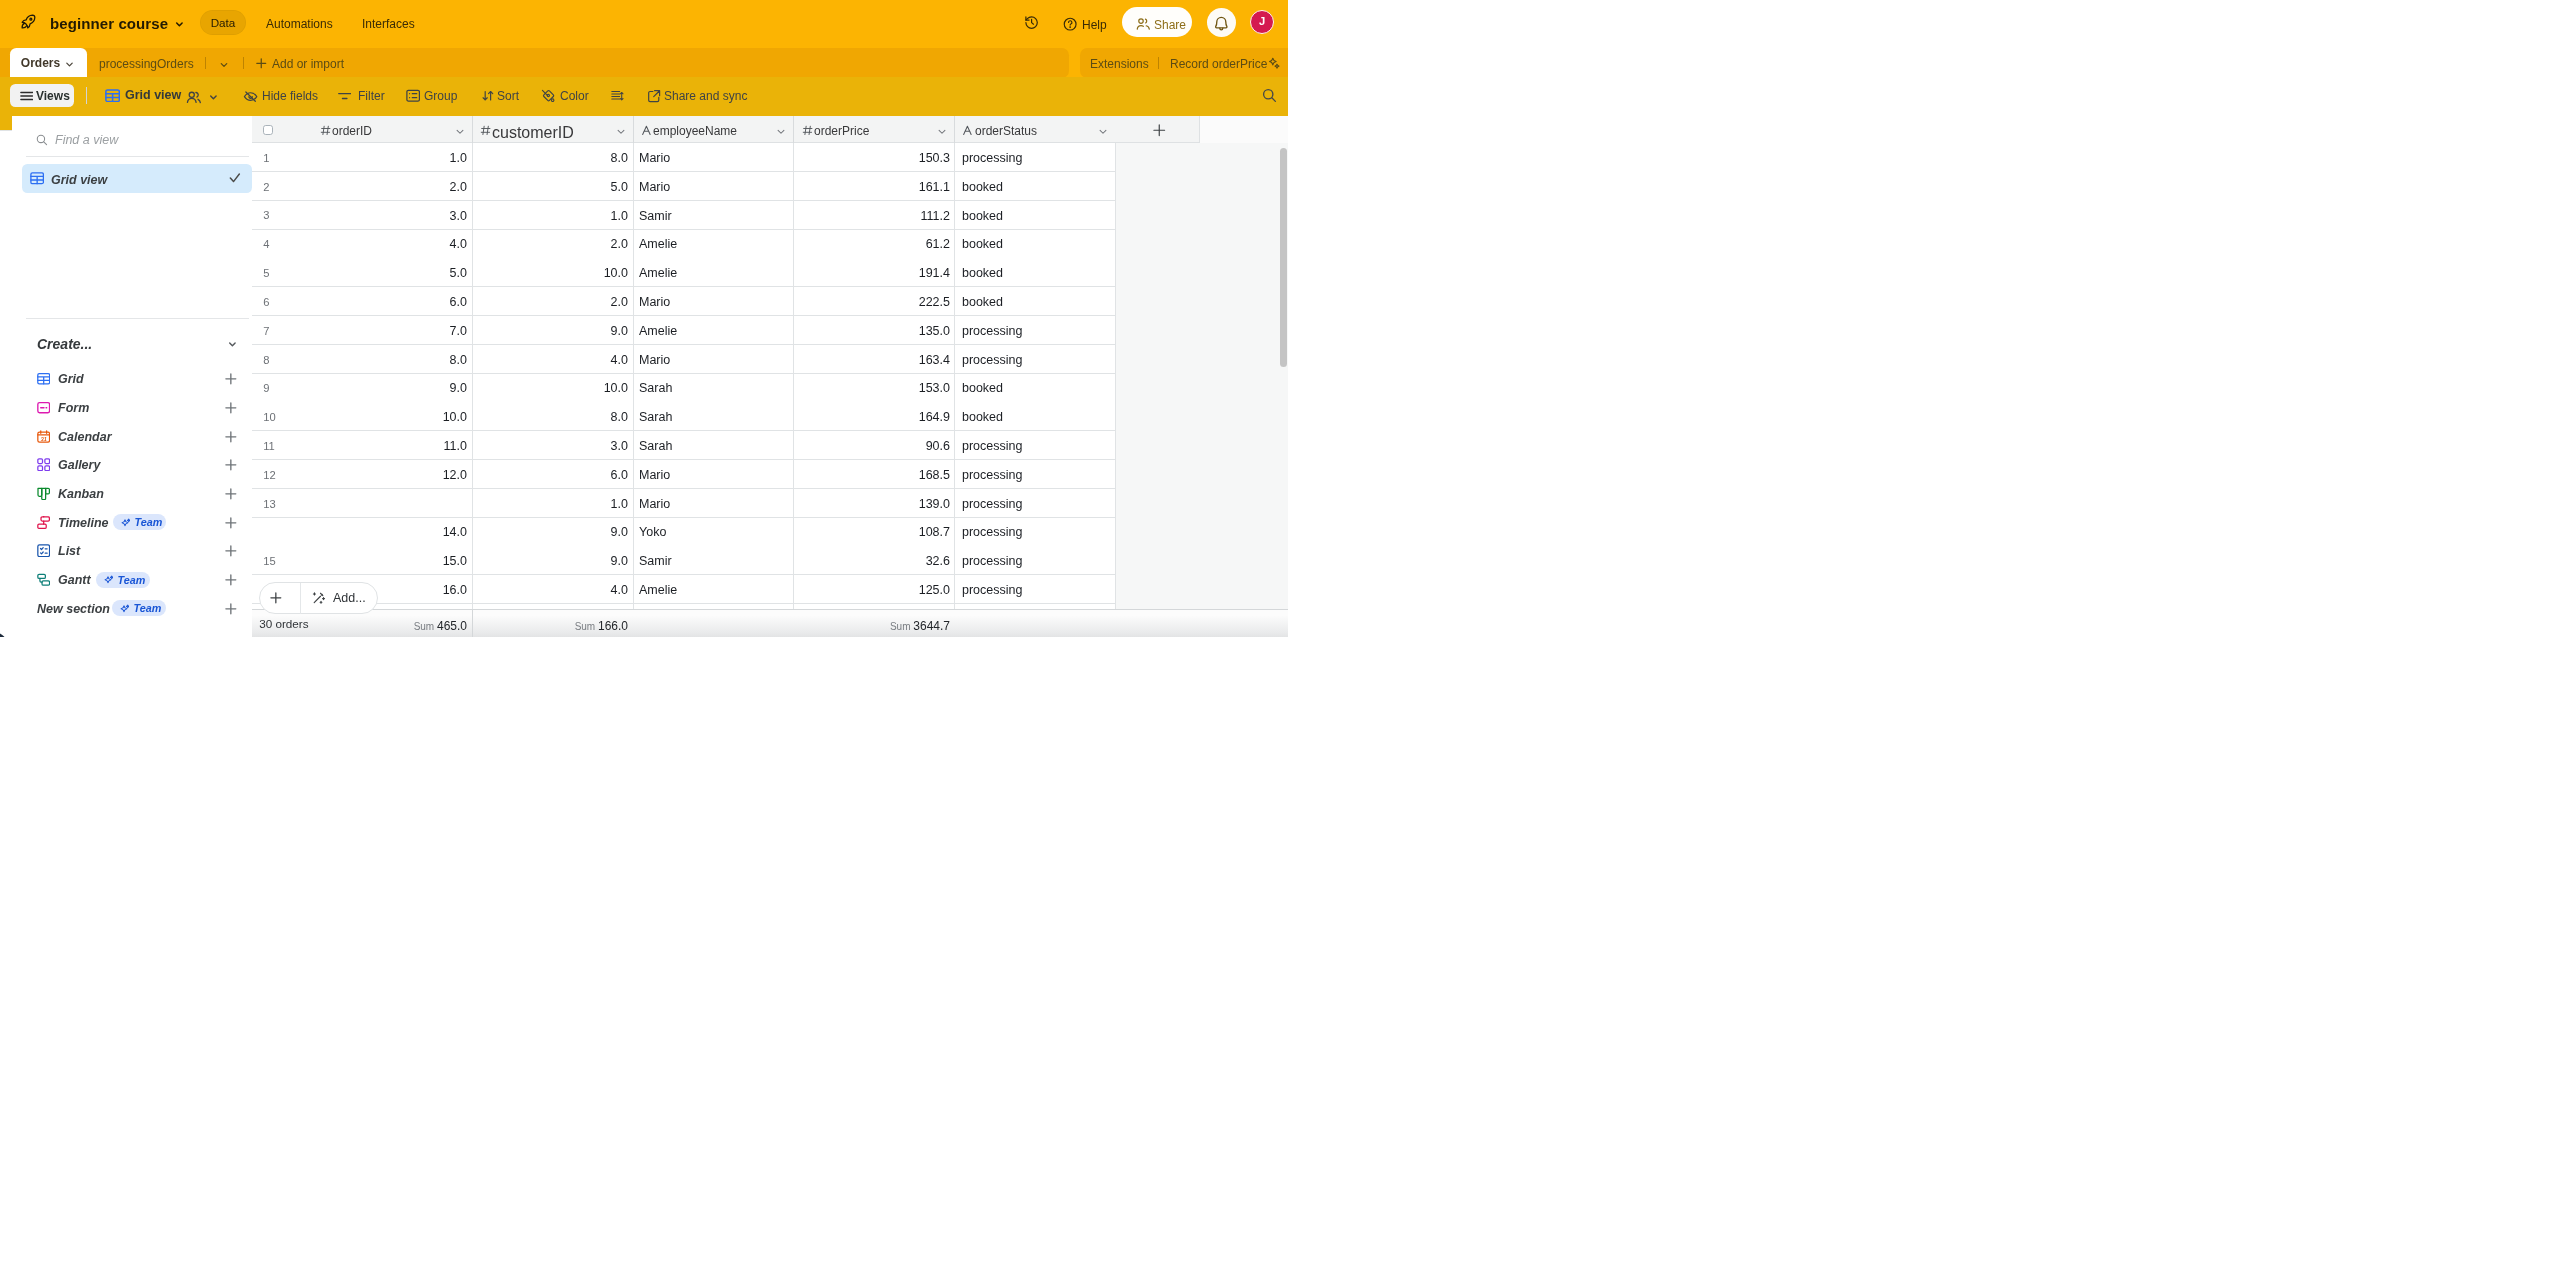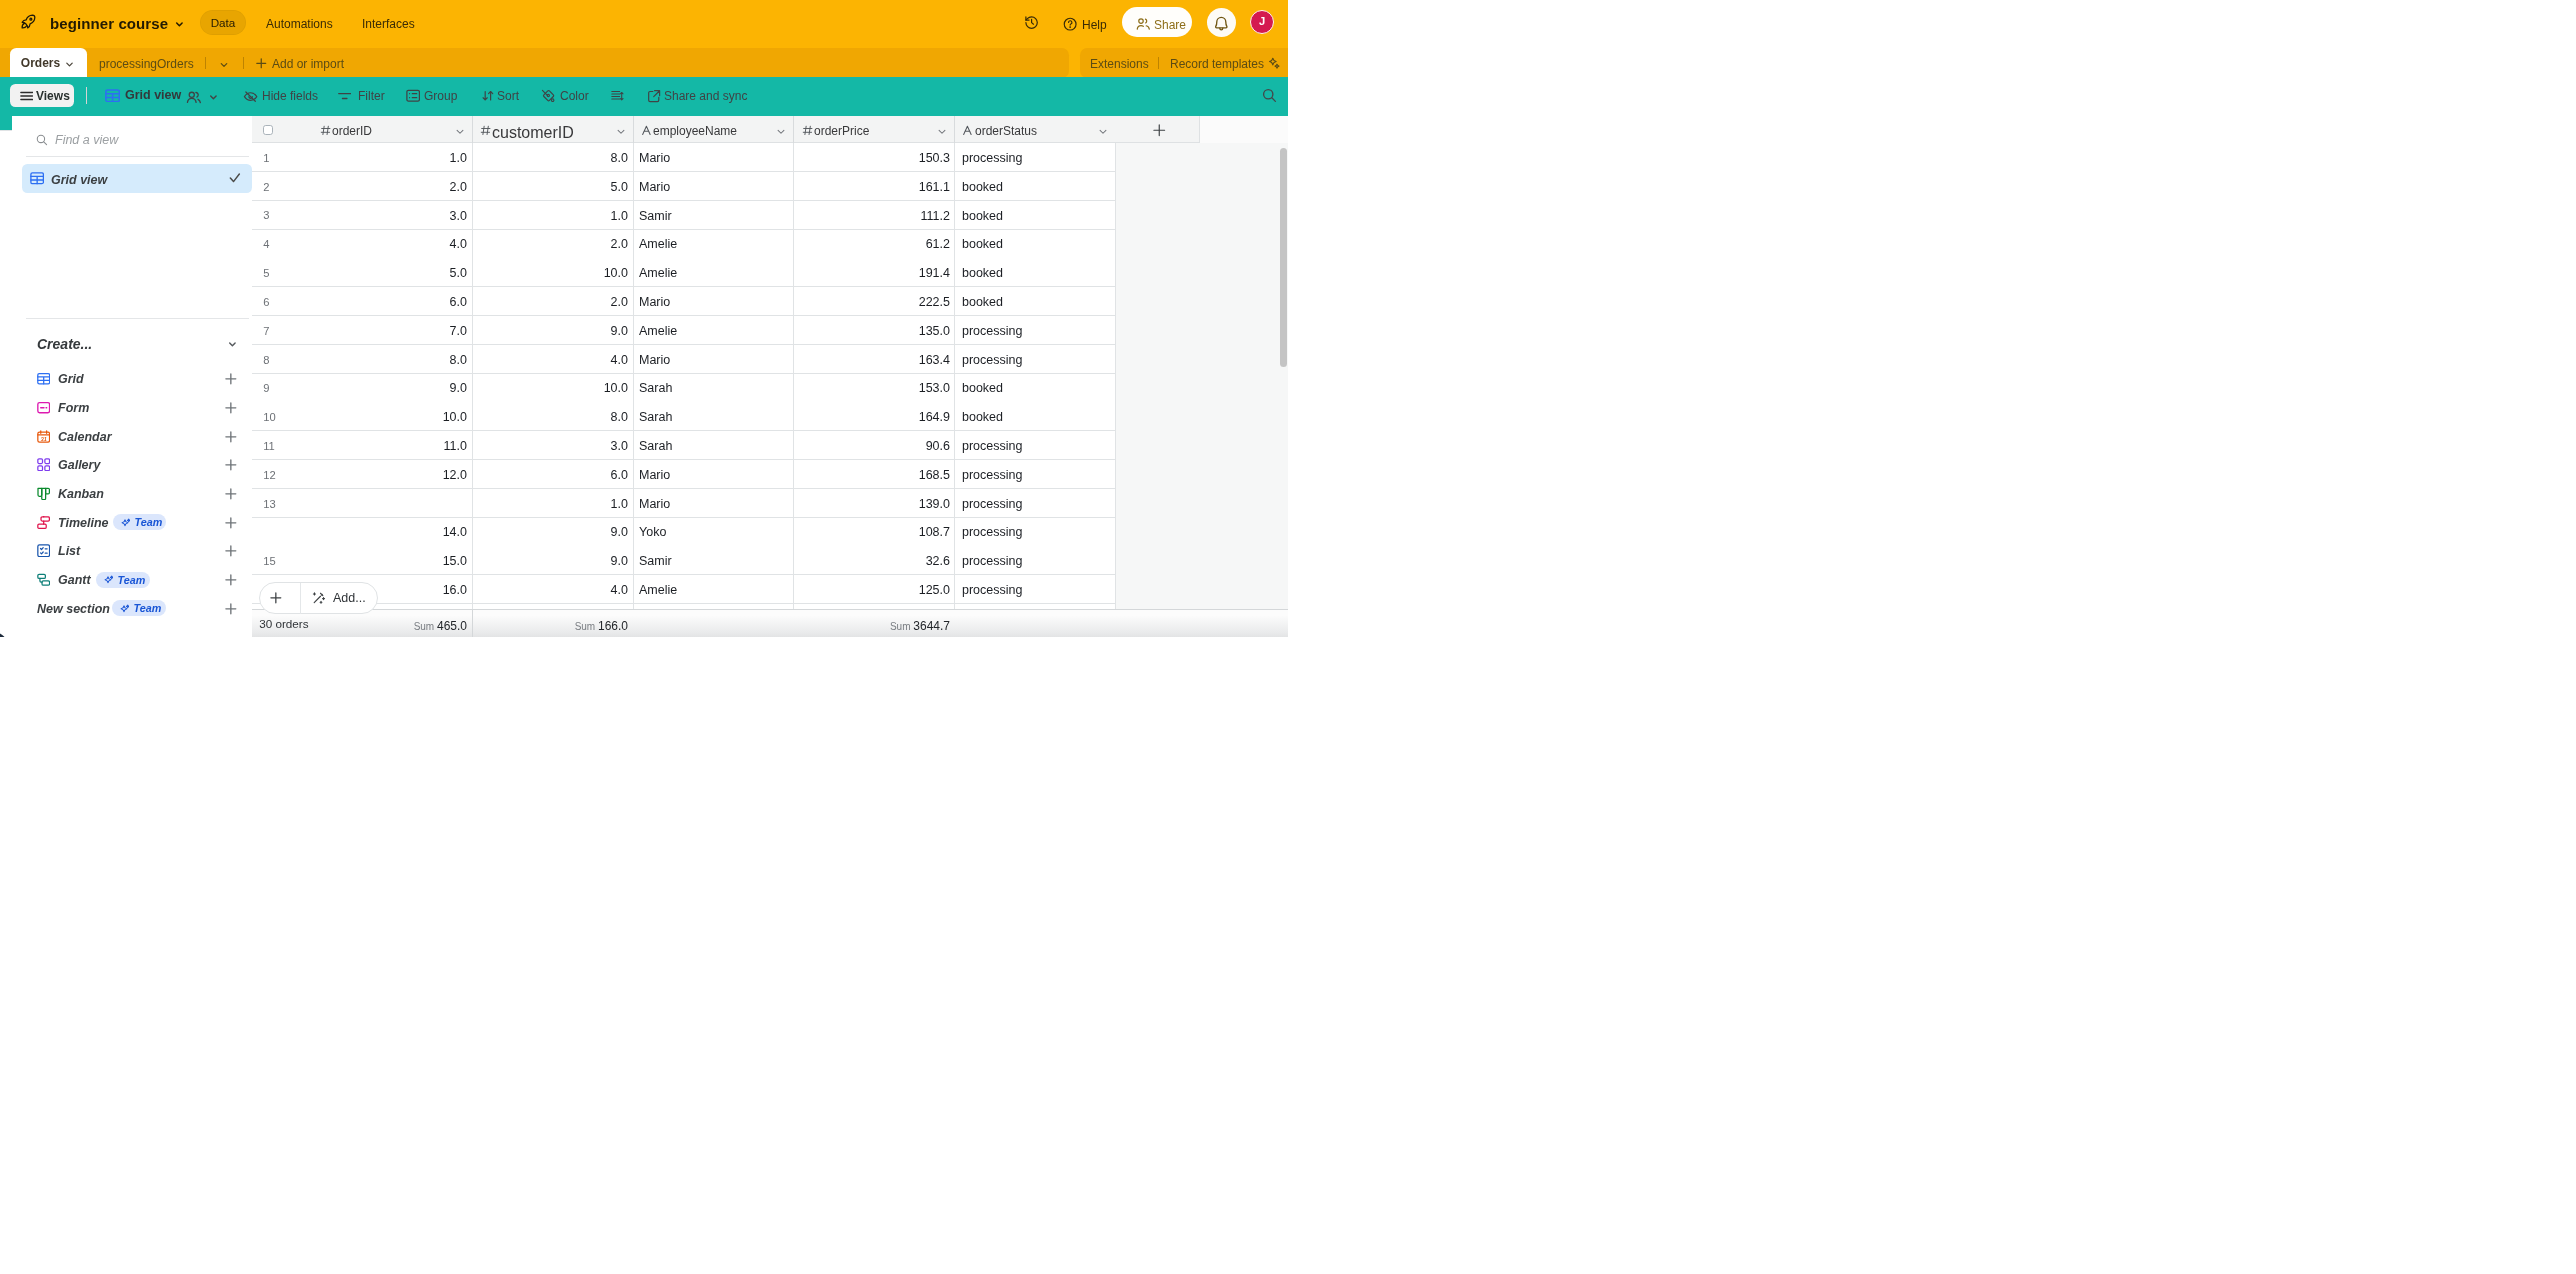--- a/index.html
+++ b/index.html
@@ -19,21 +19,21 @@
 .tabrow { position:absolute; left:0; top:48px; width:1288px; height:30px; background:#fcb402; }
 .tabrow .seg { position:absolute; top:0; height:30px; background:#f0a702; }
 .seg-left { left:0; width:1069px; border-top-right-radius:7.2px; border-bottom-right-radius:7.2px; }
 .seg-right { left:1080px; width:208px; border-top-left-radius:7.2px; border-bottom-left-radius:7.2px; }
 .tab-active { position:absolute; left:10px; top:0; width:77px; height:30px; background:#fff; border-radius:6.3px 6.3px 0 0; }
 .tab-active span { position:absolute; left:10.8px; top:8px; font-size:12px; font-weight:bold; color:#41382a; }
 .trlabel { position:absolute; top:8.5px; font-size:12px; color:#5c4c14; }
 .trsep { position:absolute; top:9px; width:0.9px; height:11.7px; background:rgba(60,40,0,.28); }
 
 
-.toolbar { position:absolute; left:0; top:77px; width:1288px; height:54px; background:#14b8a6; border-bottom:0.9px solid #e0e3e5; }
+.toolbar { position:absolute; left:0; top:77px; width:1288px; height:54px; background:#eab308; border-bottom:0.9px solid #e0e3e5; }
 .views-btn { position:absolute; left:10px; top:7.2px; width:64px; height:23px; background:#f2f2f2; border-radius:5.4px; }
 .views-btn span { position:absolute; left:26px; top:4.5px; font-size:12px; font-weight:bold; color:#29302e; }
 .tbar-sep { position:absolute; left:86px; top:10px; width:0.9px; height:17px; background:#d4d4d4; }
 .tlabel { position:absolute; top:11.7px; font-size:12px; color:#3f4345; }
 .tlabel.b { font-weight:bold; color:#33393b; top:11.2px; font-size:12.5px; }
 
 
 .sidebar { position:absolute; left:12px; top:116px; width:252px; height:522px; background:#fff; border-right:0.9px solid #d9dcde;font-style:italic; }
 .sb-divider { position:absolute; left:14px; width:223px; height:0.9px; background:#e4e6e8; }
 .sel-row { position:absolute; left:10px; top:48px; width:230px; height:29px; background:#d5ebfc; border-radius:5.4px; }
@@ -116,21 +116,21 @@
 <svg class="abs" style="left:219px;top:11.7px;" width="10" height="10" viewBox="0 0 11 11" fill="none">
       <path d="M2.5 4l3 3 3-3" stroke="#5c4c14" stroke-width="1.4" stroke-linecap="round" stroke-linejoin="round" fill="none"></path>
     </svg>
 <div class="trsep" style="left:243px;"></div>
 <svg class="abs" style="left:255px;top:9px;" width="12.5" height="12.5" viewBox="0 0 14 14" fill="none">
       <path d="M7 2v10M2 7h10" stroke="#5c4c14" stroke-width="1.4" stroke-linecap="round" stroke-linejoin="round" fill="none"></path>
     </svg>
 <div class="trlabel" style="left:272px;">Add or import</div>
 <div class="trlabel" style="left:1090px;">Extensions</div>
 <div class="trsep" style="left:1158px;"></div>
-<div class="trlabel" style="left:1170px;">Record templates</div>
+<div class="trlabel" style="left:1170px;">Record orderPrice</div>
 <svg class="abs" style="left:1267px;top:7.6px;" width="13.4" height="13.4" viewBox="0 0 15 15" fill="none">
       <g stroke="#5c4c14" stroke-width="1.3" stroke-linecap="round" stroke-linejoin="round" fill="none">
         <path d="M6.5 2.5c.5 2.4 1.3 3.2 3.7 3.7-2.4.5-3.2 1.3-3.7 3.7-.5-2.4-1.3-3.2-3.7-3.7 2.4-.5 3.2-1.3 3.7-3.7z"></path>
         <path d="M11.2 9.2c.3 1.4.8 1.9 2.2 2.2-1.4.3-1.9.8-2.2 2.2-.3-1.4-.8-1.9-2.2-2.2 1.4-.3 1.9-.8 2.2-2.2z"></path>
       </g>
     </svg>
 </div>
 <div class="toolbar">
 <div class="views-btn">
       <span>Views</span>

